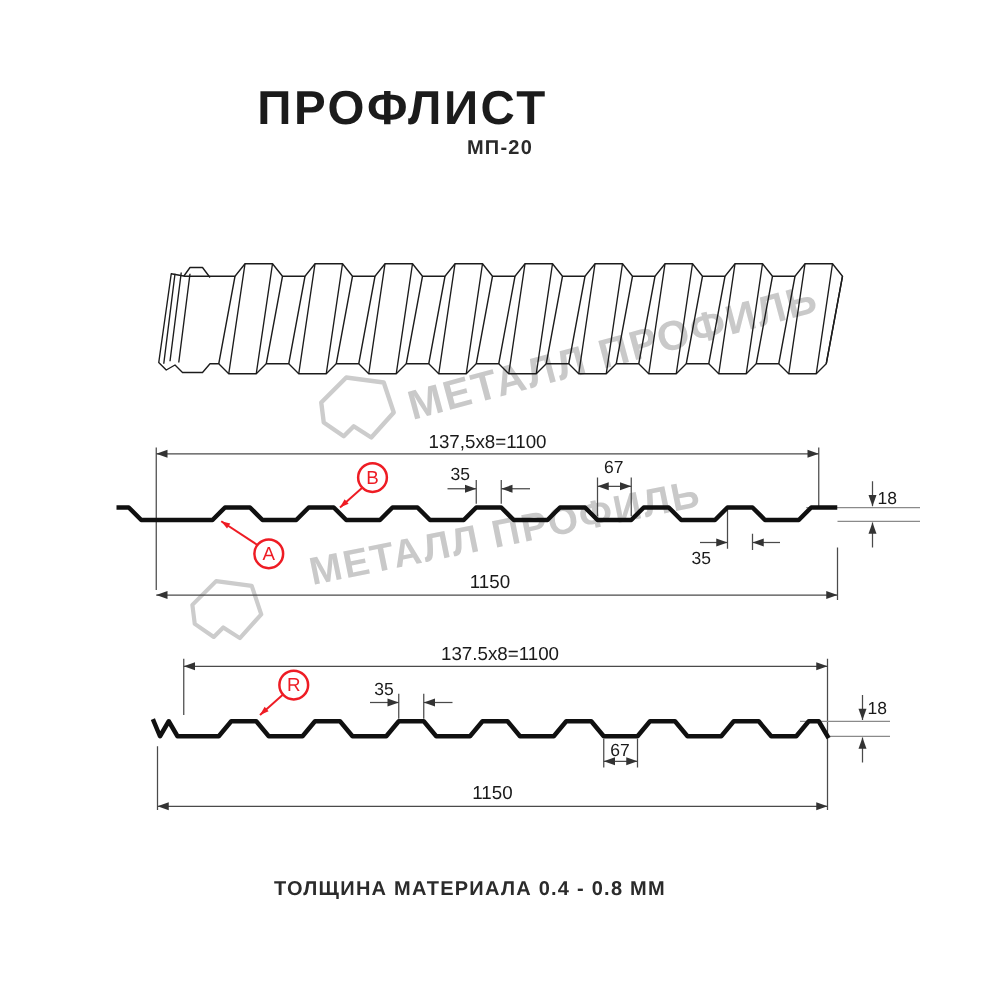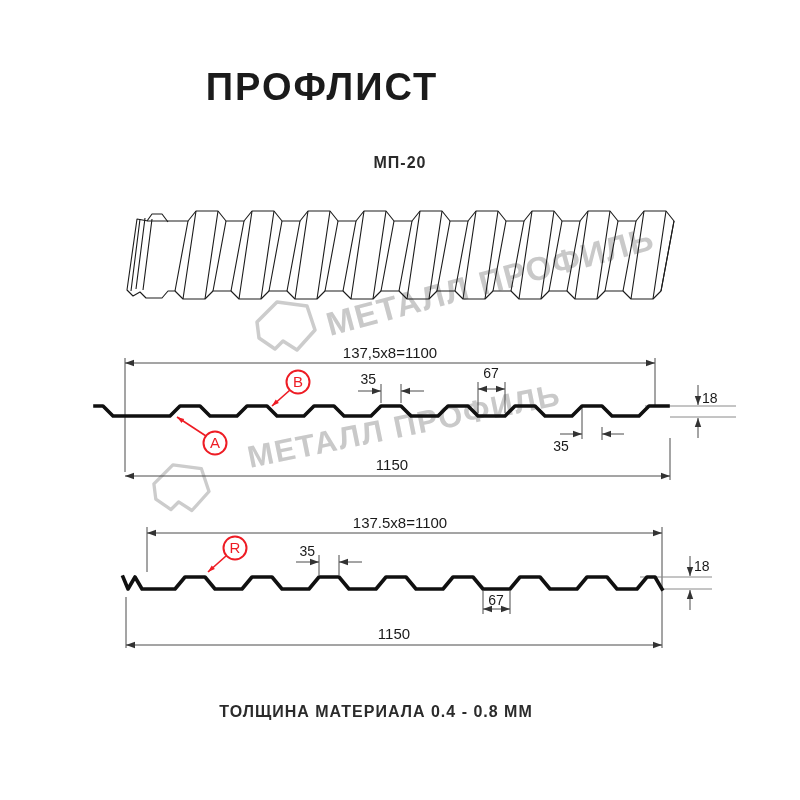--- a/index.html
+++ b/index.html
@@ -1,21 +1,21 @@
 <!DOCTYPE html>
 <html><head>
 <meta charset="utf-8">
 <style>
   html,body{margin:0;padding:0;background:#fff;}
   .page{position:relative;width:800px;height:800px;background:#fff;overflow:hidden;
         font-family:"Liberation Sans",sans-serif;}
   .title{position:absolute;top:66px;left:0;width:644px;text-align:center;
          font-size:38px;font-weight:bold;letter-spacing:2px;color:#1b1b1b;}
   .subtitle{position:absolute;top:110px;left:0;width:800px;text-align:center;
-         font-size:16px;font-weight:bold;letter-spacing:1px;color:#2a2a2a;margin-top:44px;}
+         font-size:16px;font-weight:bold;letter-spacing:1px;color:#2a2a2a;}
   .footnote{position:absolute;top:703px;left:0;width:752px;text-align:center;
          font-size:16px;font-weight:bold;letter-spacing:1px;color:#2b2b2b;}
   svg{position:absolute;left:0;top:0;}
   .sh{stroke:#1c1c1c;stroke-width:1.1;fill:none;stroke-linejoin:round;}
   .pf{stroke:#101010;stroke-width:3.6;fill:none;stroke-linejoin:round;stroke-linecap:square;}
   .dl{stroke:#4a4a4a;stroke-width:1;fill:none;}
   .rl{stroke:#8a8a8a;stroke-width:1;fill:none;}
   .t{font-family:"Liberation Sans",sans-serif;font-size:14px;fill:#1a1a1a;}
   .tb{font-size:15px;}
   .tm{text-anchor:middle;} .te{text-anchor:end;}

